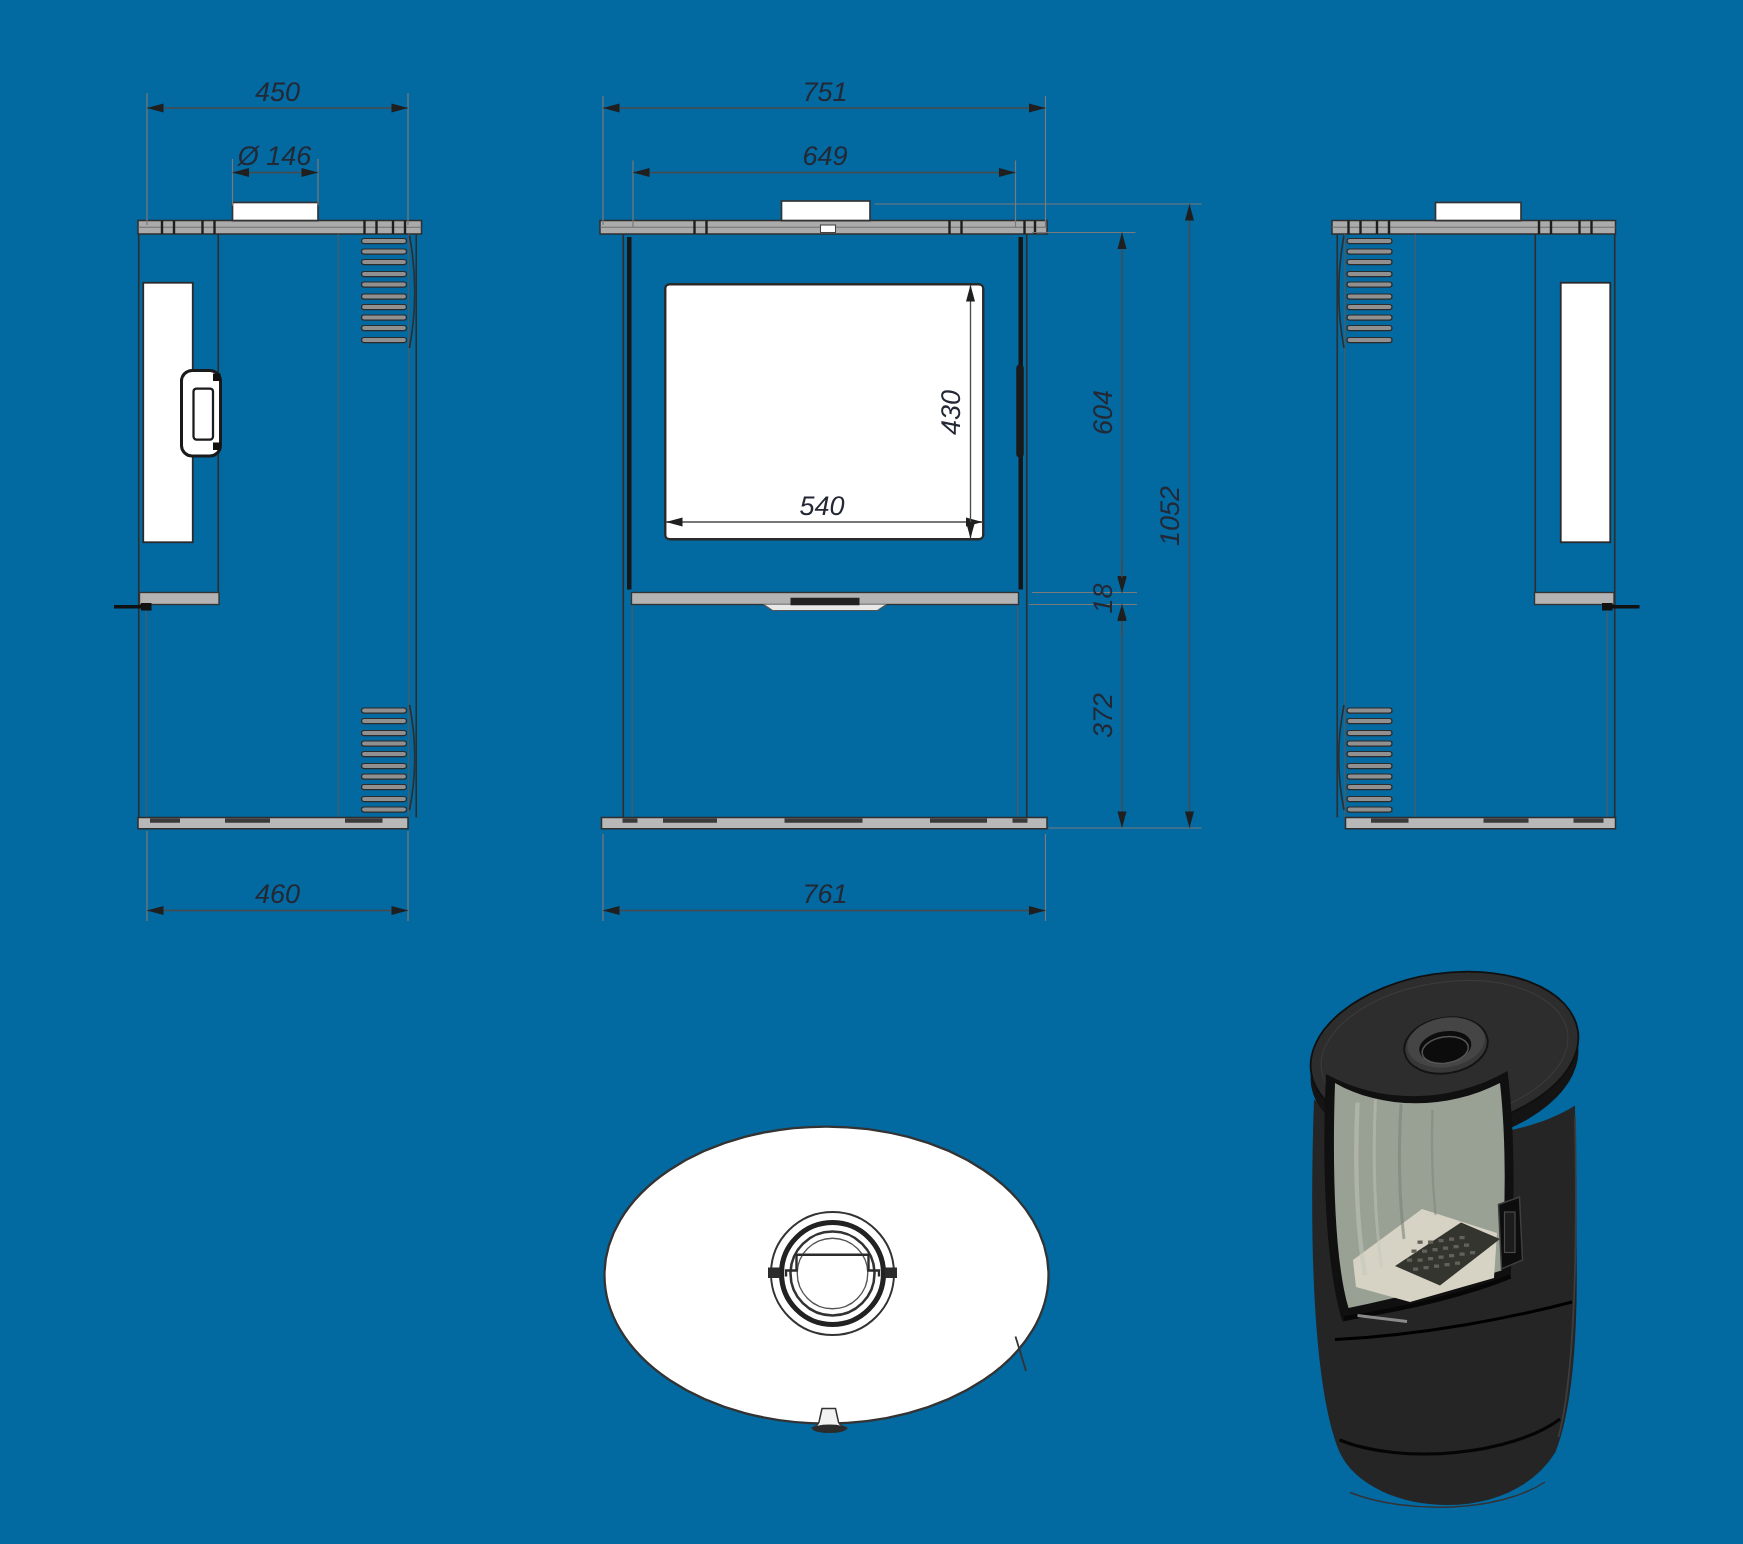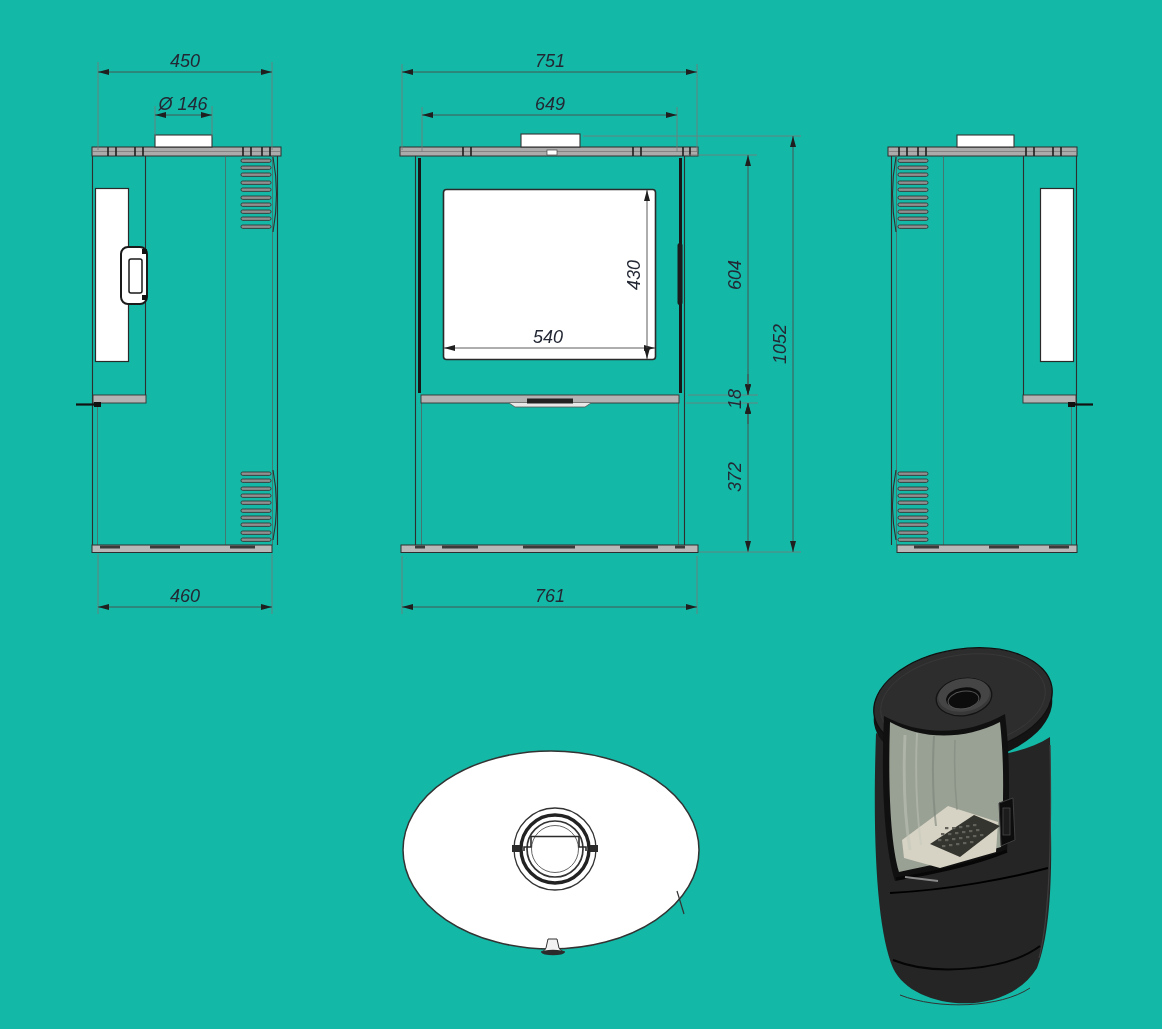--- a/index.html
+++ b/index.html
@@ -1,16 +1,16 @@
 <!DOCTYPE html>
 <html><head>
 <meta charset="utf-8">
 <style>
   html,body{margin:0;padding:0;background:#ffffff;}
-  .page{position:relative;width:1162px;height:1029px;background:#14b8a6;overflow:hidden;}
+  .page{position:relative;width:1162px;height:1029px;background:#0369a1;overflow:hidden;}
   svg{display:block;}
   text{font-family:"Liberation Sans","DejaVu Sans",sans-serif;font-style:italic;font-size:18px;fill:#232834;}
   .dimline{stroke:#4a4a4a;stroke-width:0.9;fill:none;}
   .extline{stroke:#7a7a7a;stroke-width:0.8;fill:none;}
   .arrow{fill:#1f1f1f;stroke:none;}
   .body-thin{stroke:#2e2e2e;stroke-width:1.1;fill:none;}
   .body-faint{stroke:#5a5a5a;stroke-width:0.7;fill:none;}
   .body-heavy{stroke:#161616;stroke-width:3;fill:none;}
   .plate{fill:#ababab;stroke:#2e2e2e;stroke-width:1;}
   .collar{fill:#ffffff;stroke:#333333;stroke-width:1.1;}

